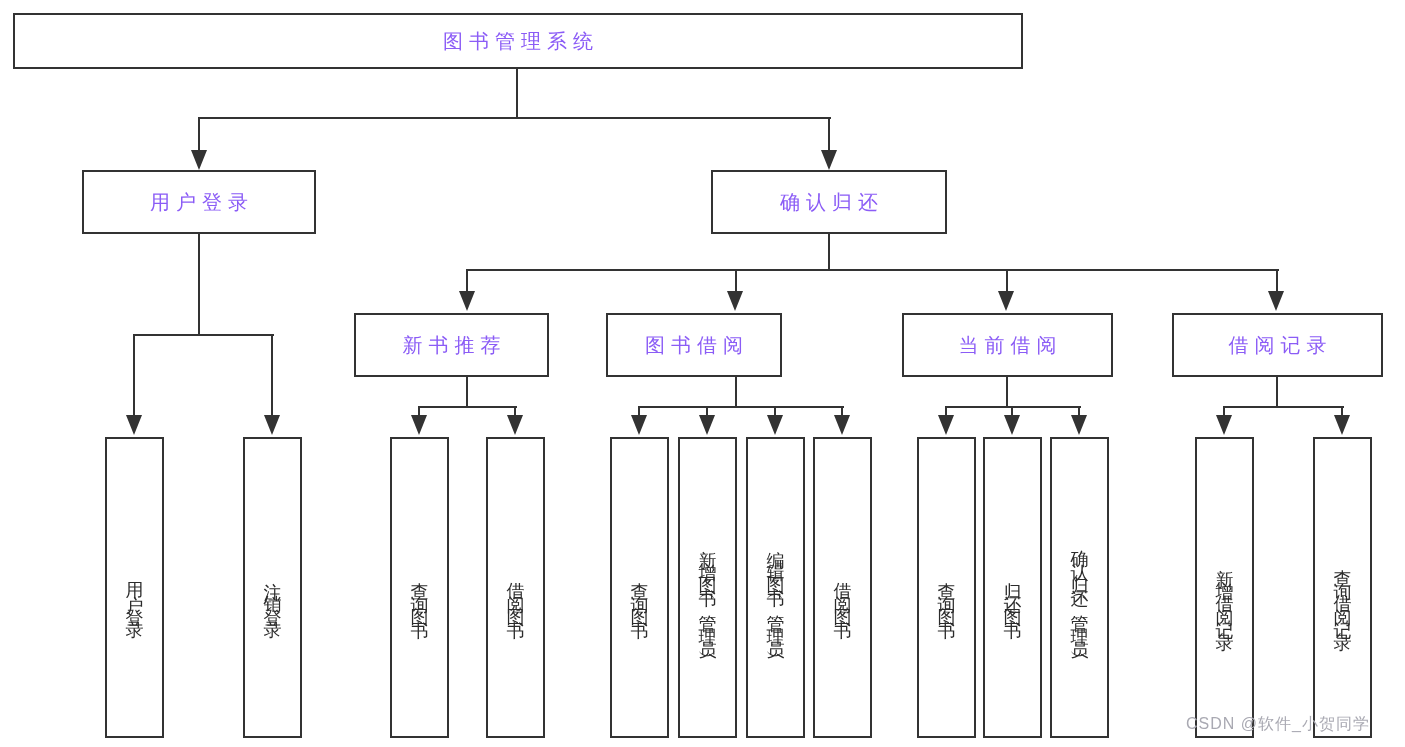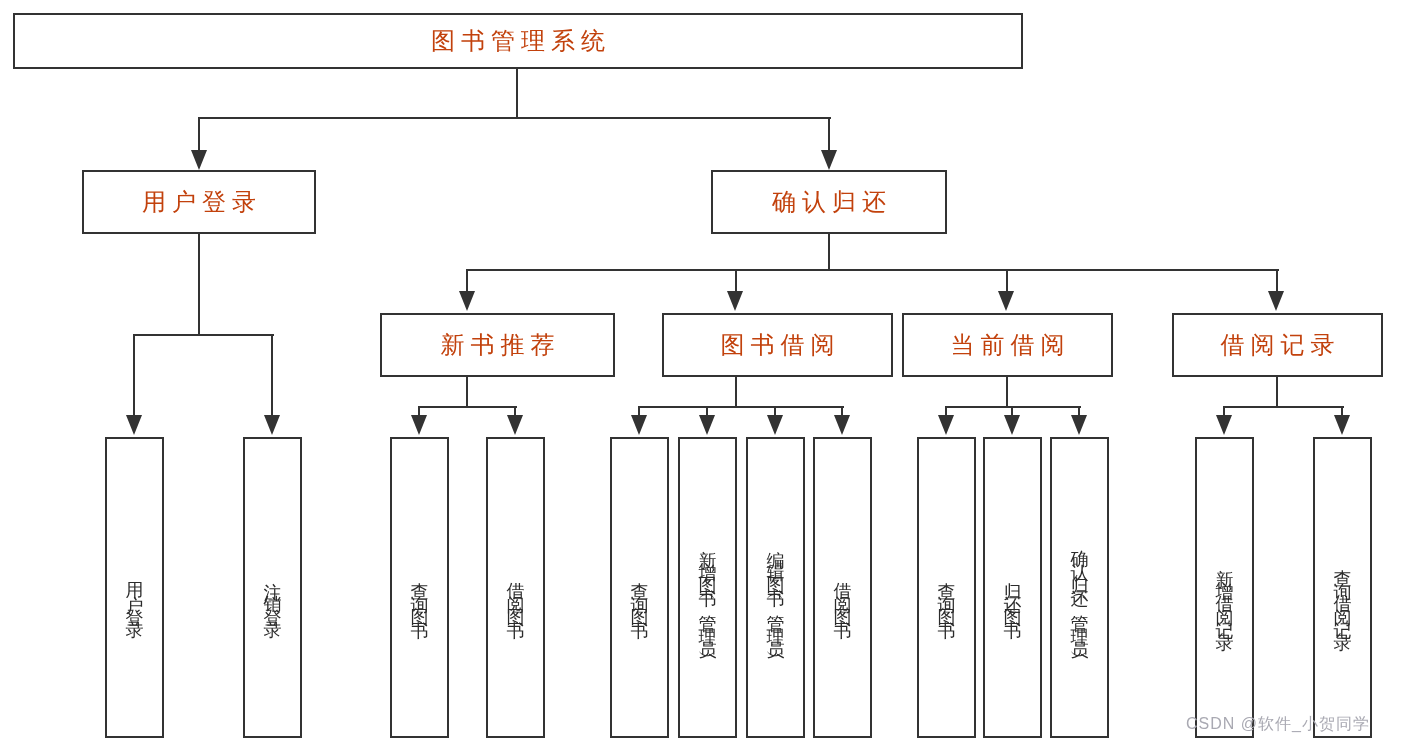--- a/index.html
+++ b/index.html
@@ -15,25 +15,25 @@
     position:absolute;
     box-sizing:border-box;
     border:2px solid #333333;
     background:#ffffff;
     display:flex;
     align-items:center;
     justify-content:center;
     color:#2b2b2b;
   }
   .hlabel{
-    font-size:24px;
+    font-size:20px;
     letter-spacing:6px;
     text-indent:6px; 
     white-space:nowrap;
-    color:#c2410c;
+    color:#8b5cf6;
   }
   .rootbox{left:13px;top:13px;width:1010px;height:56px;}
   .lvl{height:64px;}
   .leafbox{top:437px;width:59px;height:301px;border-width:2px;}
   .vtext{
     writing-mode:vertical-rl;
     text-orientation:mixed;
     font-size:18px;
     line-height:1;
     letter-spacing:13px;
@@ -93,24 +93,24 @@
   <i class="l" style="left:466px;top:269px;width:813px;height:2px"></i>
   <i class="l" style="left:466px;top:269px;width:2px;height:26px"></i>
   <i class="ah" style="left:459px;top:291px"></i>
   <i class="l" style="left:735px;top:269px;width:2px;height:26px"></i>
   <i class="ah" style="left:727px;top:291px"></i>
   <i class="l" style="left:1006px;top:269px;width:2px;height:26px"></i>
   <i class="ah" style="left:998px;top:291px"></i>
   <i class="l" style="left:1276px;top:269px;width:2px;height:26px"></i>
   <i class="ah" style="left:1268px;top:291px"></i>
 
-  <div class="box lvl" style="left:380px;top:313px;width:235px">
+  <div class="box lvl" style="left:354px;top:313px;width:195px">
     <span class="hlabel">新书推荐</span>
   </div>
-  <div class="box lvl" style="left:662px;top:313px;width:231px">
+  <div class="box lvl" style="left:606px;top:313px;width:176px">
     <span class="hlabel">图书借阅</span>
   </div>
   <div class="box lvl" style="left:1172px;top:313px;width:211px">
     <span class="hlabel">借阅记录</span>
   </div>
   <div class="box lvl" style="left:902px;top:313px;width:211px">
     <span class="hlabel">当前借阅</span>
   </div>
 
   <i class="l" style="left:466px;top:377px;width:2px;height:31px"></i>

